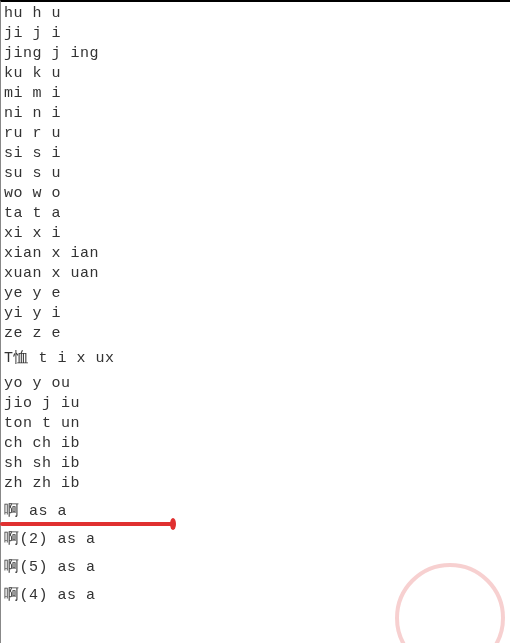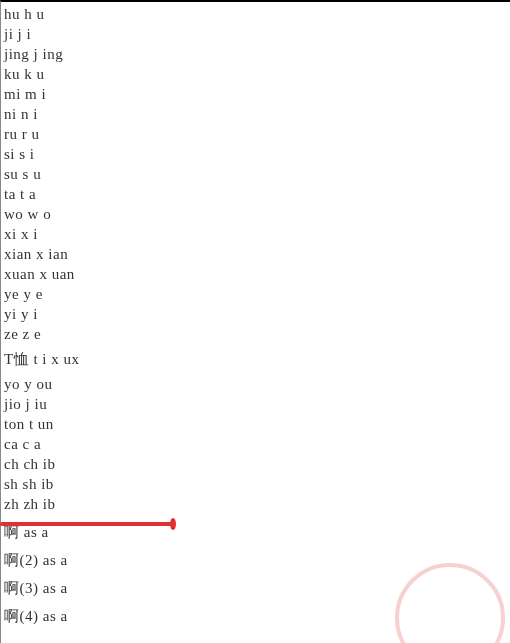--- a/index.html
+++ b/index.html
@@ -1,19 +1,18 @@
 <!DOCTYPE html>
 <html><head>
   <meta charset="utf-8">
   <style>
     * {
       margin: 0;
       padding: 0;
       box-sizing: border-box;
-      font-family: Liberation Serif, serif;
     }
     body {
       width: 510px;
       height: 643px;
       background: #ffffff;
       font-family: "Courier New", monospace;
       font-size: 15px;
       color: #333333;
       position: relative;
       overflow: hidden;
@@ -79,36 +78,35 @@
 <div class="container">
   <div class="line">hu h u</div>
   <div class="line">ji j i</div>
   <div class="line">jing j ing</div>
   <div class="line">ku k u</div>
   <div class="line">mi m i</div>
   <div class="line">ni n i</div>
   <div class="line">ru r u</div>
   <div class="line">si s i</div>
   <div class="line">su s u</div>
+  <div class="line">wo w o</div>
   <div class="line">ta t a</div>
-  <div class="line">wo w o</div>
   <div class="line">xi x i</div>
   <div class="line">xian x ian</div>
   <div class="line">xuan x uan</div>
   <div class="line">ye y e</div>
   <div class="line">yi y i</div>
   <div class="line">ze z e</div>
   <div class="line-spaced">T恤 t i x ux</div>
   <div class="line-spaced">yo y ou</div>
   <div class="line">jio j iu</div>
   <div class="line">ton t un</div>
-  <div class="line">ca c a</div>
   <div class="line">ch ch ib</div>
   <div class="line">sh sh ib</div>
   <div class="line">zh zh ib</div>
   <div class="line-spaced2">啊 as a</div>
   <div class="line-spaced2">啊(2) as a</div>
-  <div class="line-spaced2">啊(3) as a</div>
+  <div class="line-spaced2">啊(5) as a</div>
   <div class="line-spaced2">啊(4) as a</div>
 </div>
 
 <div class="red-underline"></div>
 <div class="watermark"></div>
 
 </body></html>

